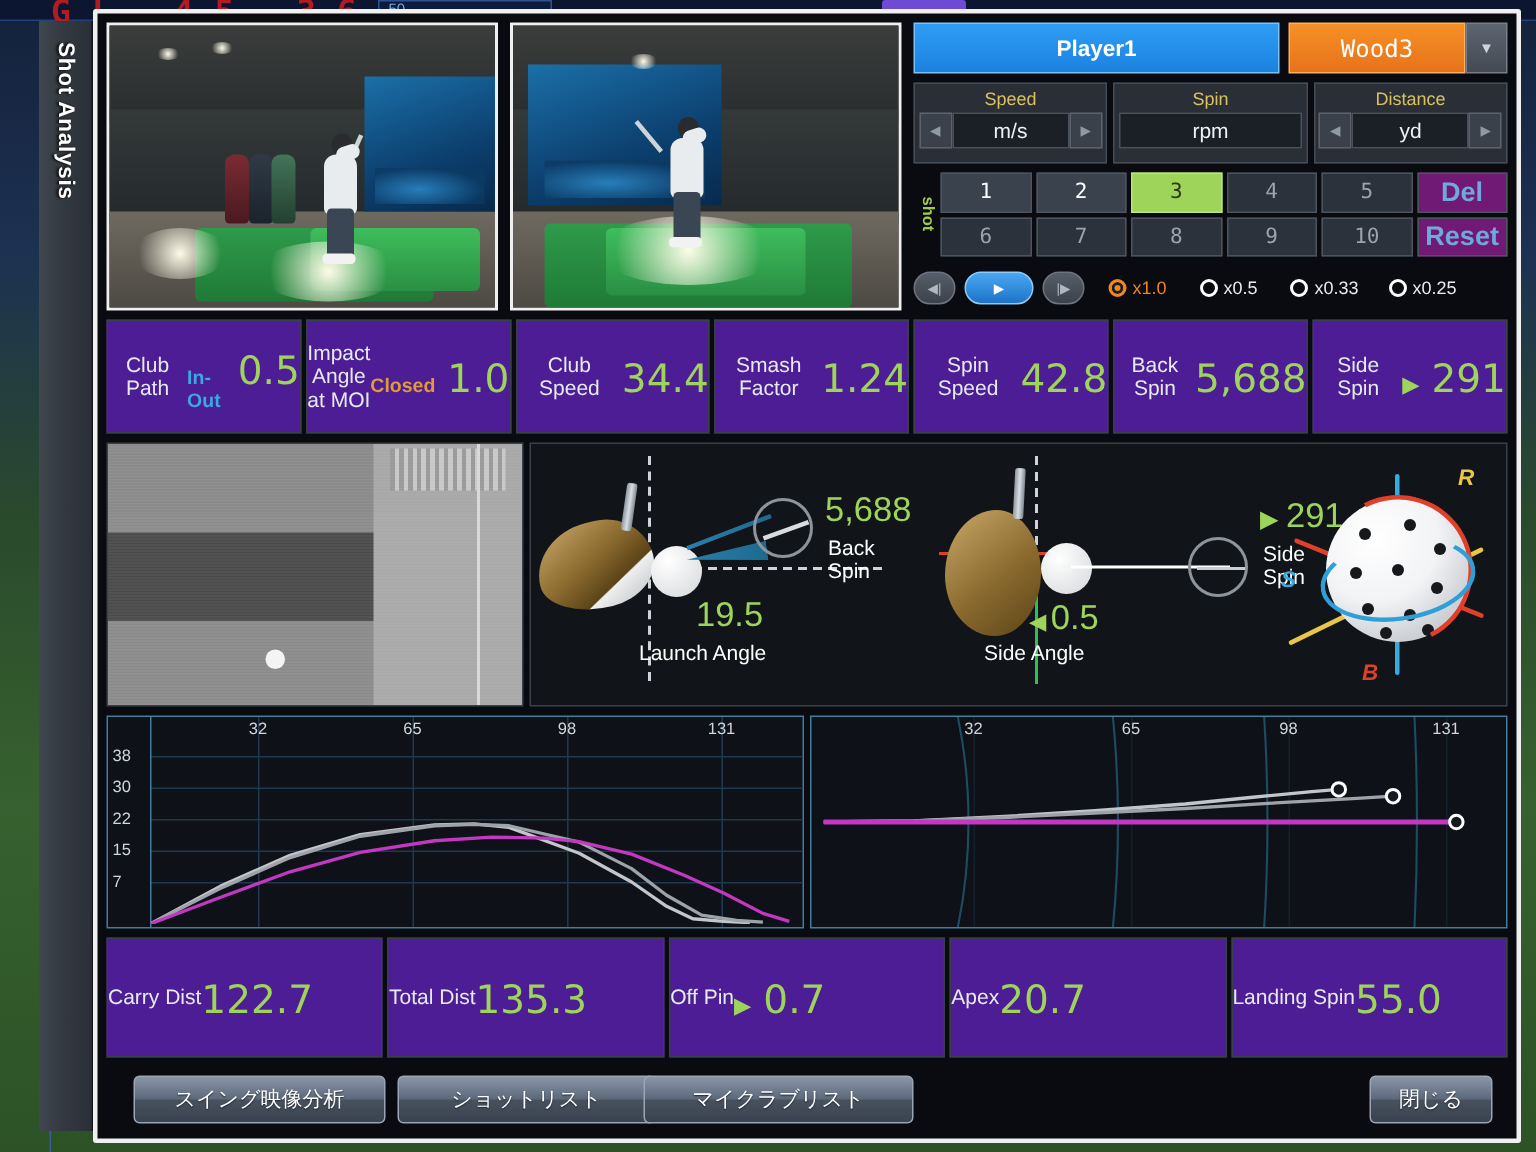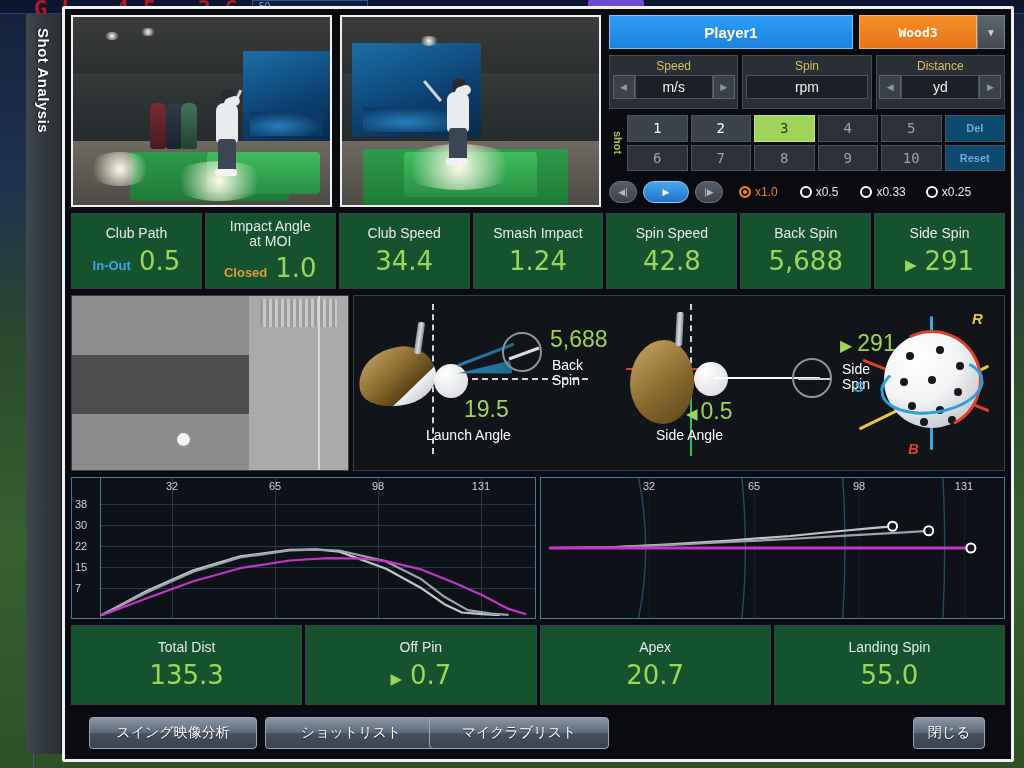--- a/index.html
+++ b/index.html
@@ -96,21 +96,21 @@
   .player-btn {
     flex: 1 1 auto; background: linear-gradient(180deg,#2f9df4,#1a82e0);
     border: 1px solid #7cc2f7; color: #fff; font-size: 15px; font-weight: bold;
     display: flex; align-items: center; justify-content: center;
   }
   .club-btn {
     width: 146px; display: flex;
   }
   .club-main {
     flex: 1; background: linear-gradient(180deg,#f59127,#e8721a);
-    border: 1px solid #f9b263; color: #fff; font-size: 13px; font-weight: bold;
+    border: 1px solid #f9b263; color: #fff; font-size: 16px; font-weight: normal;
     display: flex; align-items: center; justify-content: center;
     font-family: "DejaVu Sans Mono", monospace;
   }
   .club-arrow {
     width: 28px; background: linear-gradient(180deg,#5d6570,#434a54);
     border: 1px solid #787f89; display: flex; align-items: center; justify-content: center;
     color: #cfd4da; font-size: 10px;
   }
   .units-row { display: flex; gap: 4px; margin-top: 6px; height: 54px; }
   .unit-cell {
@@ -135,21 +135,21 @@
     writing-mode: vertical-rl; display: flex; align-items: center; justify-content: center;
   }
   .shot-grid { flex: 1; display: grid; grid-template-columns: repeat(6, 1fr); grid-template-rows: 1fr 1fr; gap: 3px; }
   .shot-cell {
     background: #2c323b; border: 1px solid #4d545f; color: #9aa3af;
     font-size: 14px; display: flex; align-items: center; justify-content: center;
     font-family: "DejaVu Sans Mono", monospace;
   }
   .shot-cell.used { color: #ffffff; background: #3a424d; }
   .shot-cell.active { background: #9ed45a; border-color: #bde37f; color: #2c3a14; }
-  .shot-cell.act { color: #6fa8dc; background: #0c4a6e; font-size: 11px; font-family: "Liberation Sans", sans-serif; font-weight: bold; }
+  .shot-cell.act { color: #6fa8dc; background: #701a75; font-size: 18px; font-family: "Liberation Sans", sans-serif; font-weight: bold; }
 
   .play-row { display: flex; align-items: center; gap: 6px; margin-top: 8px; height: 26px; }
   .pbtn {
     width: 28px; height: 22px; border-radius: 11px;
     background: linear-gradient(180deg,#565e69,#3b424b); border: 1px solid #6d7682;
     display: flex; align-items: center; justify-content: center; color: #aeb7c2; font-size: 9px;
   }
   .pbtn.play {
     width: 46px; background: linear-gradient(180deg,#4aa7f2,#1d73c8); border-color: #8fcaf8; color: #fff;
   }
@@ -157,22 +157,22 @@
   .radio { width: 12px; height: 12px; border-radius: 50%; border: 2px solid #ffffff; background: transparent; }
   .radio.on { border-color: #f0861c; background: #f0861c; box-shadow: inset 0 0 0 2px #1a1d22; }
   .speed-txt { color: #e8eaec; font-size: 12px; }
   .speed-txt.on { color: #f0861c; }
 
   
   .metrics { position: absolute; width: 934px; display: flex; gap: 3px; }
   .metrics.top { left: 0; top: 198px; height: 76px; }
   .metrics.bottom { left: 0; top: 610px; height: 80px; }
   .mcard {
-    flex: 1; background: #14532d; border: 1px solid #394049;
-    display: flex; flex-direction: column; align-items: center; justify-content: center;
+    flex: 1; background: #4c1d95; border: 1px solid #394049;
+    display: flex; flex-direction: row; align-items: center; 
   }
   .mcard .title { color: #e6eaee; font-size: 14px; line-height: 1.1; text-align: center; }
   .mcard .valrow { display: flex; align-items: baseline; gap: 8px; margin-top: 4px; }
   .mcard .qual { font-size: 13px; font-weight: bold; }
   .mcard .val { color: #9ed45a; font-size: 26px; font-family: "DejaVu Sans", sans-serif; }
   .mcard .arrow { color: #9ed45a; font-size: 15px; }
 
   
   .mid { position: absolute; left: 0; top: 280px; width: 934px; height: 176px; display: flex; gap: 4px; }
   .impact-img { width: 278px; background: #111; border: 1px solid #3a4049; position: relative; overflow: hidden; }
@@ -408,21 +408,21 @@
       </div>
 
       <div class="mcard">
         <div class="title">Club Speed</div>
         <div class="valrow">
               <span class="val">34.4</span>
             </div>
       </div>
 
       <div class="mcard">
-        <div class="title">Smash Impact</div>
+        <div class="title">Smash Factor</div>
         <div class="valrow">
               <span class="val">1.24</span>
             </div>
       </div>
 
       <div class="mcard">
         <div class="title">Spin Speed</div>
         <div class="valrow">
               <span class="val">42.8</span>
             </div>
@@ -584,20 +584,26 @@
               <path d="M0.0 60.0 L60.3 59.3 L120.5 57.0 L180.8 54.0 L241.1 51.0 L301.4 47.3 L355.6 44.3 L379.7 42.8" fill="none" stroke="#9ea3a9" stroke-width="2.2"></path>
               <circle cx="379.7027027027027" cy="42.75" r="4.5" fill="#15181e" stroke="#ffffff" stroke-width="2"></circle>
               <path d="M0.0 60.0 L120.5 60.0 L241.1 60.0 L361.6 60.0 L421.9 60.0" fill="none" stroke="#c238c2" stroke-width="3.2"></path>
               <circle cx="421.8918918918919" cy="60" r="4.5" fill="#15181e" stroke="#ffffff" stroke-width="2"></circle>
             </svg>
       </div>
     </div>
 
     <div class="metrics bottom">
       <div class="mcard">
+        <div class="title">Carry Dist</div>
+        <div class="valrow">
+              <span class="val">122.7</span>
+            </div>
+      </div>
+      <div class="mcard">
         <div class="title">Total Dist</div>
         <div class="valrow">
               <span class="val">135.3</span>
             </div>
       </div>
       <div class="mcard">
         <div class="title">Off Pin</div>
         <div class="valrow">
           <span class="arrow">▶</span>
           <span class="val">0.7</span>
@@ -614,18 +620,18 @@
         <div class="valrow">
               <span class="val">55.0</span>
             </div>
       </div>
     </div>
 
     <div class="footer">
       <div class="fbtn" style="left:18px; top:4px; width:168px;">スイング映像分析</div>
       <div class="fbtn" style="left:194px; top:4px; width:172px;">ショットリスト</div>
       <div class="fbtn" style="left:358px; top:4px; width:180px;">マイクラブリスト</div>
-      <div class="fbtn" style="left:842px; top:4px; width:72px;">閉じる</div>
+      <div class="fbtn" style="left:842px; top:4px; width:82px;">閉じる</div>
     </div>
 
   </div>
   </div>
 </div>
 
 </body></html>

